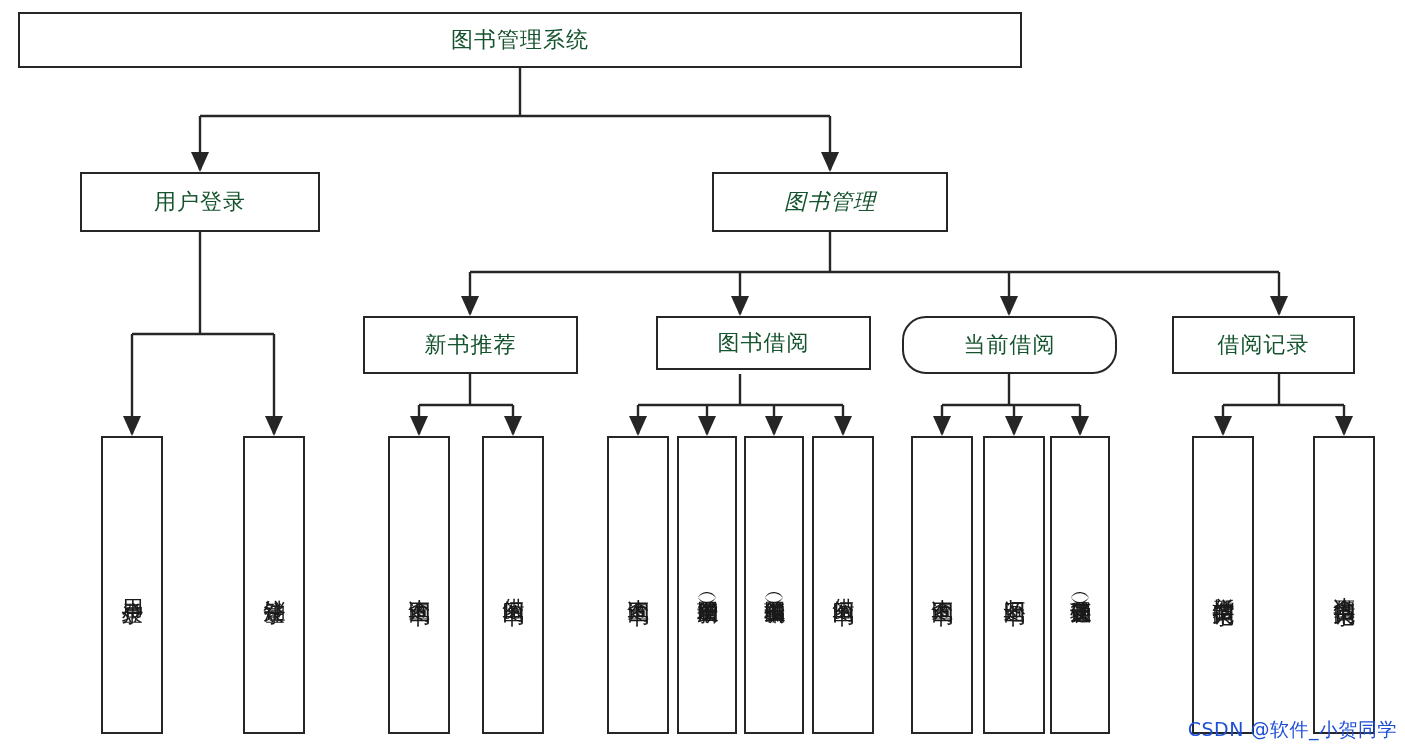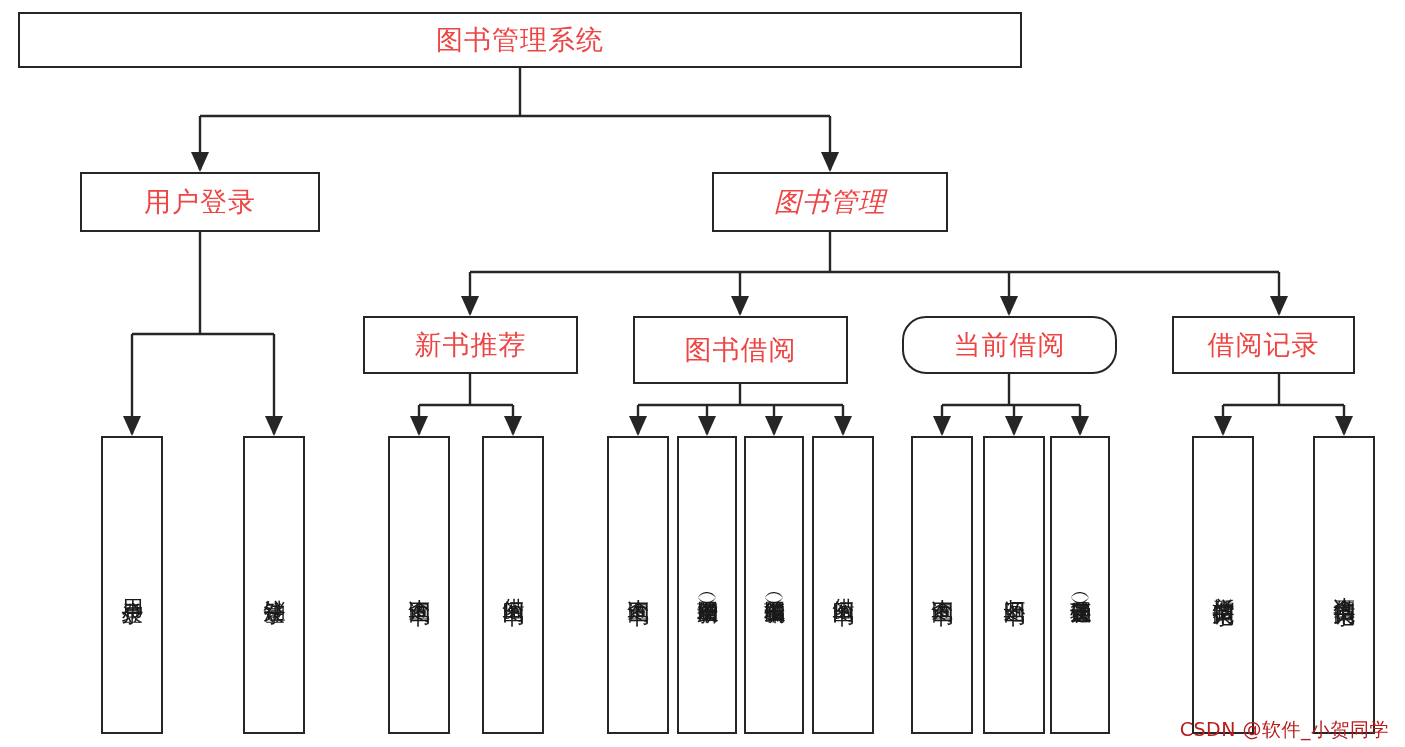--- a/index.html
+++ b/index.html
@@ -21,23 +21,23 @@
     position: absolute;
     box-sizing: border-box;
     border: 2px solid #262626;
     background: #ffffff;
     display: flex;
     align-items: center;
     justify-content: center;
     overflow: hidden;
   }
   .node-label-h {
-    font-size: 27px;
+    font-size: 22px;
     line-height: 1.1;
-    color: #ef4444;
+    color: #14532d;
     letter-spacing: 1px;
     white-space: nowrap;
   }
   .node-label-v {
     font-size: 22px;
     line-height: 1.22;
     color: #1a1a1a;
     writing-mode: vertical-rl;
     text-orientation: upright;
     letter-spacing: 2px;
@@ -60,24 +60,24 @@
   .conn-line {
     stroke: #262626;
     stroke-width: 2.4;
     fill: none;
   }
   .conn-arrow {
     fill: #262626;
   }
   .watermark {
     position: absolute;
-    right: 16px;
+    right: 8px;
     bottom: 4px;
     font-size: 19px;
-    color: #b91c1c;
+    color: #1d4ed8;
     white-space: nowrap;
     letter-spacing: 0.5px;
   }
 </style>
 </head>
 <body>
 
 <div id="diagram-root">
 
   <svg class="connectors" viewBox="0 0 1405 747" id="connector-svg" aria-hidden="true">
@@ -141,21 +141,21 @@
       </div>
       <div class="node-box" style="left: 80px; top: 172px; width: 240px; height: 60px;">
         <span class="node-label-h">用户登录</span>
       </div>
       <div class="node-box" style="left: 712px; top: 172px; width: 236px; height: 60px; font-style: italic;">
         <span class="node-label-h">图书管理</span>
       </div>
       <div class="node-box" style="left: 363px; top: 316px; width: 215px; height: 58px;">
         <span class="node-label-h">新书推荐</span>
       </div>
-      <div class="node-box" style="left: 633px; top: 316px; width: 215px; height: 68px;">
+      <div class="node-box" style="left: 656px; top: 316px; width: 215px; height: 54px;">
         <span class="node-label-h">图书借阅</span>
       </div>
       <div class="node-box" style="left: 902px; top: 316px; width: 215px; height: 58px; border-radius: 24px;">
         <span class="node-label-h">当前借阅</span>
       </div>
       <div class="node-box" style="left: 1172px; top: 316px; width: 183px; height: 58px;">
         <span class="node-label-h">借阅记录</span>
       </div>
       <div class="node-box" style="left: 101px; top: 436px; width: 62px; height: 298px;">
         <span class="node-label-v">用户登录</span>

